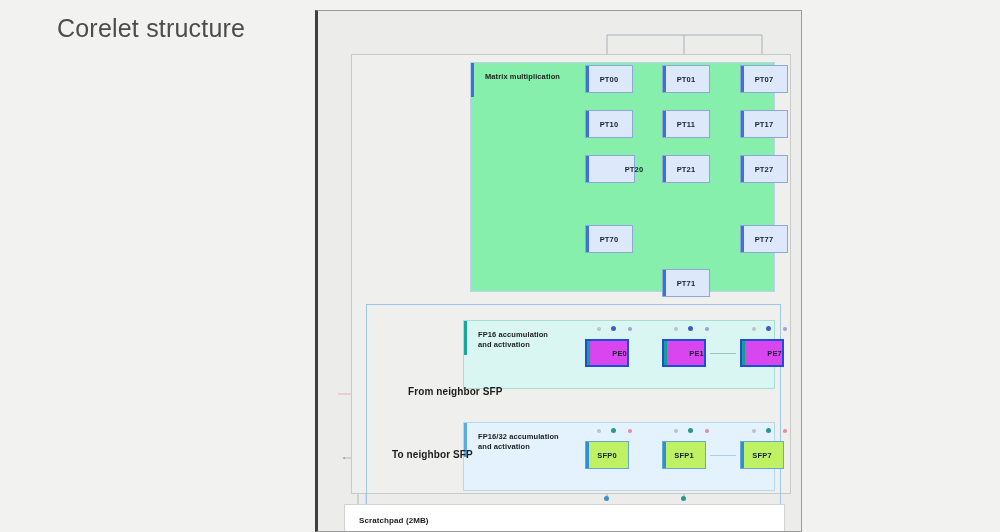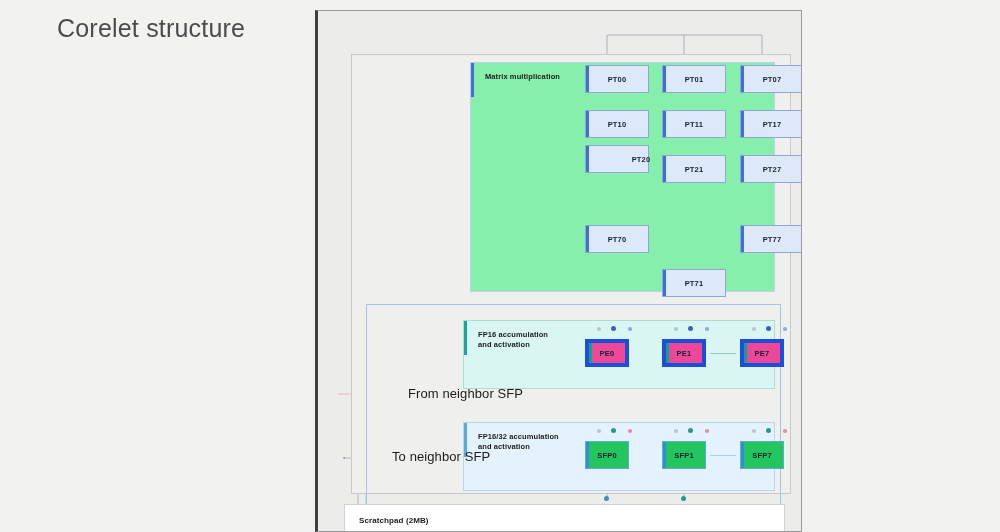--- a/index.html
+++ b/index.html
@@ -81,32 +81,32 @@
 
   
   .node {
     position: absolute;
     display: flex; align-items: center; justify-content: center;
     font-size: 7.5px; font-weight: 700; color: #15202e;
     letter-spacing: .2px;
   }
   .node .bar { position: absolute; left: 0; top: 0; bottom: 0; width: 3px; }
 
-  .pt  { width: 64px; height: 28px; background: #dde8fa; border: 1px solid #8ba8d6; }
+  .pt  { width: 48px; height: 28px; background: #dde8fa; border: 1px solid #8ba8d6; }
   .pt  .bar { background: #3f6fd8; }
 
-  .pe  { width: 44px; height: 28px; background: #ec4899; border: 4px solid #1d4ed8; }
+  .pe  { width: 44px; height: 28px; background: #d946ef; border: 2px solid #1d4ed8; justify-content: flex-end; }
   .pe  .bar { background: #12a093; }
 
-  .sfp { width: 44px; height: 28px; background: #22c55e; border: 1px solid #5fa9dc; }
+  .sfp { width: 44px; height: 28px; background: #bef264; border: 1px solid #5fa9dc; }
   .sfp .bar { background: #2f8fd0; }
 
   
   .wire-label {
-    position: absolute; font-size: 13px; font-weight: 400;
+    position: absolute; font-size: 10px; font-weight: 700;
     color: #1c1c1c; white-space: nowrap; letter-spacing: .1px; padding-left: 32px;
   }
   #label-from-neighbor { left: 58px; top: 375px; }
   #label-to-neighbor   { left: 42px; top: 438px; }
 
   
   #scratchpad {
     position: absolute; left: 26px; top: 493px; width: 441px; height: 36px;
     background: #ffffff; border: 1px solid #d2d2d1;
   }
@@ -278,21 +278,21 @@
       </div>
     <div class="node pt" style="left:344px; top:99px;">
         <span class="bar"></span>
         <span>PT11</span>
       </div>
     <div class="node pt" style="left:422px; top:99px;">
         <span class="bar"></span>
         <span>PT17</span>
       </div>
 
-    <div class="node pt" style="left:267px; top:134px;padding-left:48px;">
+    <div class="node pt" style="left:267px; top:144px;padding-left:48px;">
         <span class="bar"></span>
         <span>PT20</span>
       </div>
     <div class="node pt" style="left:344px; top:144px;">
         <span class="bar"></span>
         <span>PT21</span>
       </div>
     <div class="node pt" style="left:422px; top:144px;">
         <span class="bar"></span>
         <span>PT27</span>

